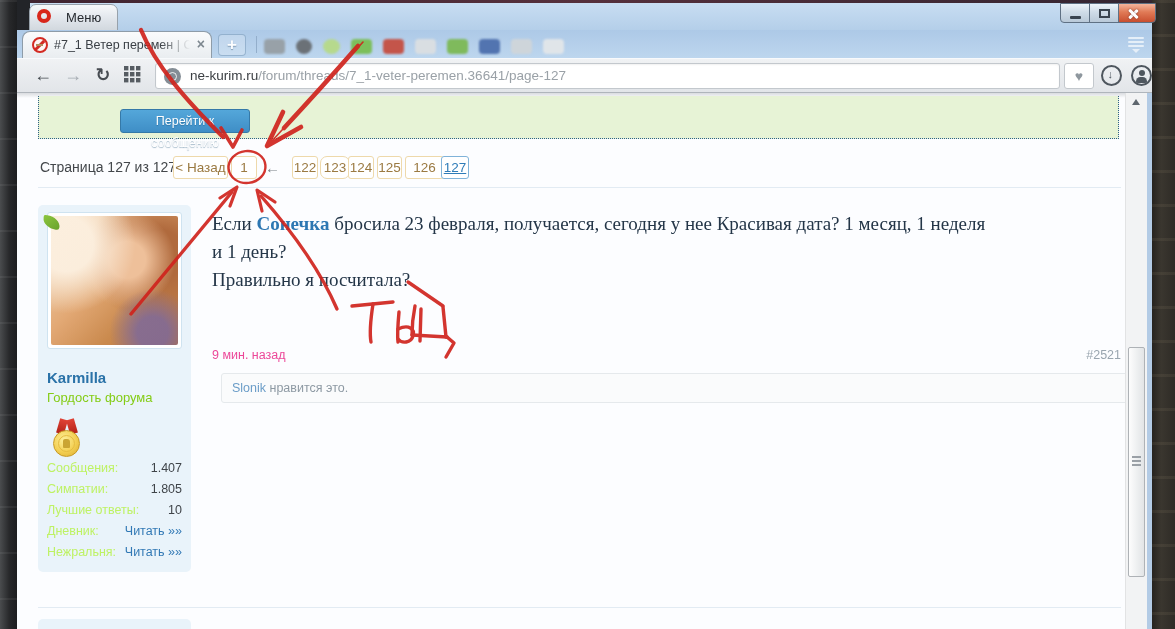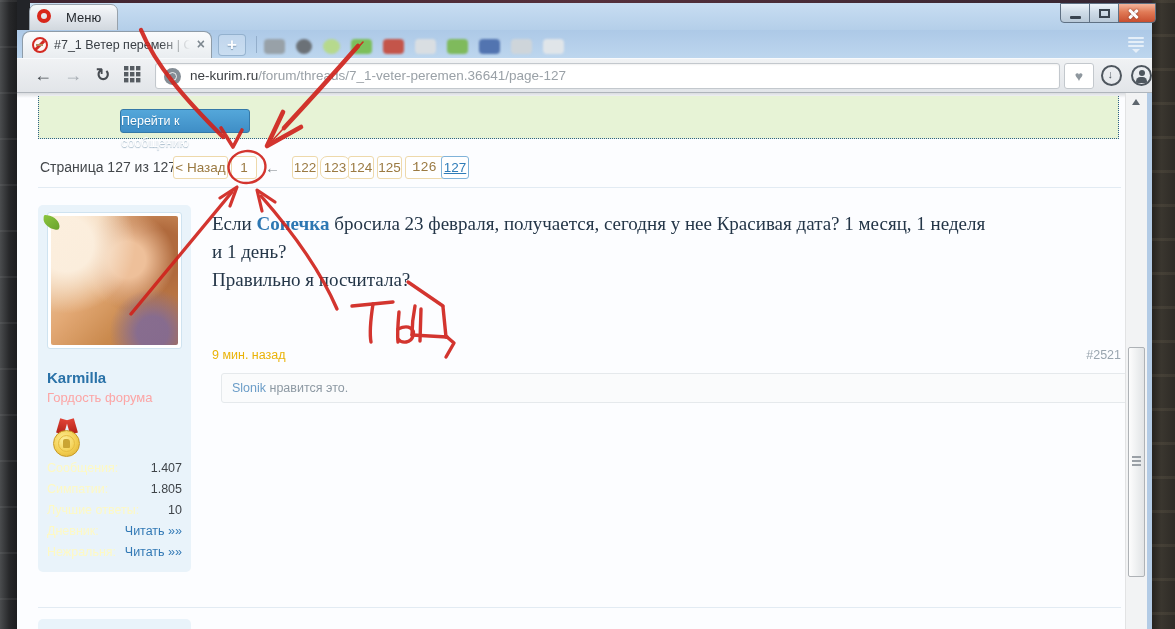--- a/index.html
+++ b/index.html
@@ -101,67 +101,67 @@
   
   .page{left:17px;top:93px;width:1130px;height:536px;background:#fcfdff;}
   .page-shadow{left:17px;top:93px;width:1130px;height:5px;
     background:linear-gradient(180deg,rgba(60,70,80,.18),transparent);}
   .right-frame{left:1147px;top:93px;width:5px;height:536px;background:#b3cbe5;}
 
   .banner{left:38px;top:96px;width:1081px;height:43px;background:#e7f3d6;
     border-left:1px dotted #2e6089;border-right:1px dotted #2e6089;border-bottom:1px dotted #2e6089;box-sizing:border-box;}
   .jump-btn{left:120px;top:109px;width:130px;height:24px;border-radius:3px;border:1px solid #3579a8;
     background:linear-gradient(180deg,#54a7da,#3f8ec6);color:#fff;font-size:12.5px;
-    line-height:22px;box-sizing:border-box;text-shadow:0 1px 1px rgba(0,60,100,.35);}
+    text-align:center;line-height:22px;box-sizing:border-box;text-shadow:0 1px 1px rgba(0,60,100,.35);}
 
   .pag-label{left:40px;top:159px;font-size:14px;color:#43474b;}
   .pbtn{position:absolute;top:156px;height:23px;border-radius:3px;background:#ffffff;border:1px solid #eed9ab;
     box-sizing:border-box;color:#9b7a42;font-size:13.5px;text-align:center;line-height:21px;}
   .pbtn.cur{background:#fff;border:1px solid #80b3d9;color:#2f7cb8;}
   .p-back{left:173px;width:55px;} .p-first{left:231px;width:26px;}
   .p-arrow{left:265px;top:159px;font-size:15px;color:#7a8288;}
   .p1{left:292px;width:26px;} .p2{left:320px;width:30px;border-radius:7px;} .p3{left:348px;width:26px;}
-  .p4{left:377px;width:25px;} .p5{left:405px;width:39px;font-family:Liberation Mono, monospace;} .p-cur{left:441px;width:28px;text-decoration:underline;}
+  .p4{left:377px;width:25px;} .p5{left:405px;width:39px;} .p-cur{left:441px;width:28px;text-decoration:underline;}
   .divider{left:38px;top:187px;width:1083px;height:1px;background:#e2ebf3;}
   .divider2{left:38px;top:607px;width:1083px;height:1px;background:#e2ebf3;}
 
   
   .card{left:38px;top:205px;width:153px;height:367px;background:#e9f3fa;border-radius:5px;}
   .avatar-box{left:47px;top:212px;width:135px;height:137px;background:#fff;border:1px solid #cfe3f0;
     border-radius:3px;box-sizing:border-box;}
   .avatar-img{position:absolute;left:3px;top:3px;width:127px;height:129px;border-radius:2px;
     background:
       radial-gradient(circle at 80% 90%, rgba(125,105,155,.85) 0 10%, rgba(125,105,155,0) 28%),
       radial-gradient(circle at 12% 22%, rgba(252,240,224,.95) 0 18%, rgba(252,240,224,0) 46%),
       radial-gradient(circle at 60% 34%, #eec09a 0 16%, rgba(238,192,154,0) 42%),
       radial-gradient(circle at 85% 30%, #b06a3d 0 18%, rgba(176,106,61,0) 50%),
       linear-gradient(135deg,#f4dcbf,#e2a874 45%,#ca8a4e 70%,#b5713f);}
   .leaf{left:43px;top:216px;width:17px;height:13px;background:linear-gradient(135deg,#8cc63e,#69a22b);
     border-radius:2px 95% 3px 95%;transform:rotate(8deg);}
   .a-name{left:47px;top:369px;font-size:15px;font-weight:bold;color:#2a72a8;}
-  .a-rank{left:47px;top:390px;font-size:13px;color:#fca5a5;}
+  .a-rank{left:47px;top:390px;font-size:13px;color:#84cc16;}
 
   .medal{left:51px;top:419px;width:32px;height:40px;}
   .ribbon{position:absolute;top:0;width:8px;height:15px;background:linear-gradient(180deg,#e04236,#b32318);}
   .ribbon.l{left:7px;transform:rotate(16deg);} .ribbon.r{left:17px;transform:rotate(-16deg);}
   .coin{position:absolute;left:2px;top:11px;width:27px;height:27px;border-radius:50%;
     background:radial-gradient(circle at 40% 35%,#fdeF9a,#f3cf52 55%,#d9a92e);border:1px solid #c79a26;box-sizing:border-box;}
   .coin i{position:absolute;left:4px;top:4px;width:17px;height:17px;border-radius:50%;border:1.5px solid #e5bc42;box-sizing:border-box;}
   .coin b{position:absolute;left:9px;top:8px;width:7px;height:9px;background:#caa433;border-radius:2px 3px 1px 1px;}
 
   .stat-row{position:absolute;left:47px;width:135px;height:21px;font-size:12.5px;}
-  .stat-label{position:absolute;left:0;color:#fef9c3;}
+  .stat-label{position:absolute;left:0;color:#bef264;}
   .stat-value{position:absolute;right:0;color:#3f4449;}
   .stat-link{position:absolute;right:0;color:#3279b5;text-decoration:none;}
 
   
   .post-body{left:212px;top:210px;width:910px;font-family:"Liberation Serif","DejaVu Serif",serif;
     font-size:19px;line-height:28px;color:#243648;}
   .soneчka,.body-link{color:#2d77b2;font-weight:bold;text-decoration:none;font-family:inherit;}
-  .meta-time{left:212px;top:348px;font-size:12.5px;color:#eab308;text-decoration:none;}
+  .meta-time{left:212px;top:348px;font-size:12.5px;color:#ec4899;text-decoration:none;}
   .meta-num{left:1020px;top:348px;width:101px;text-align:right;font-size:12.5px;color:#99a5af;text-decoration:none;}
   .likes-box{left:212px;top:373px;width:909px;height:30px;background:#fafbfc;border:1px solid #e5e9ec;
     border-radius:3px;box-sizing:border-box;font-size:12.5px;line-height:28px;margin-left:9px;}
   .likes-box .inner{position:absolute;left:10px;top:0;}
   .likes-user{color:#6b9dc8;text-decoration:none;} .likes-text{color:#8d99a3;}
   .next-card{left:38px;top:619px;width:153px;height:10px;background:#e9f3fa;border-radius:5px 5px 0 0;}
 
   
   .scroll-track{left:1125px;top:93px;width:22px;height:536px;background:#f2f3f4;border-left:1px solid #e2e3e4;box-sizing:border-box;}
   .scroll-up{left:1125px;top:95px;width:22px;height:15px;}

